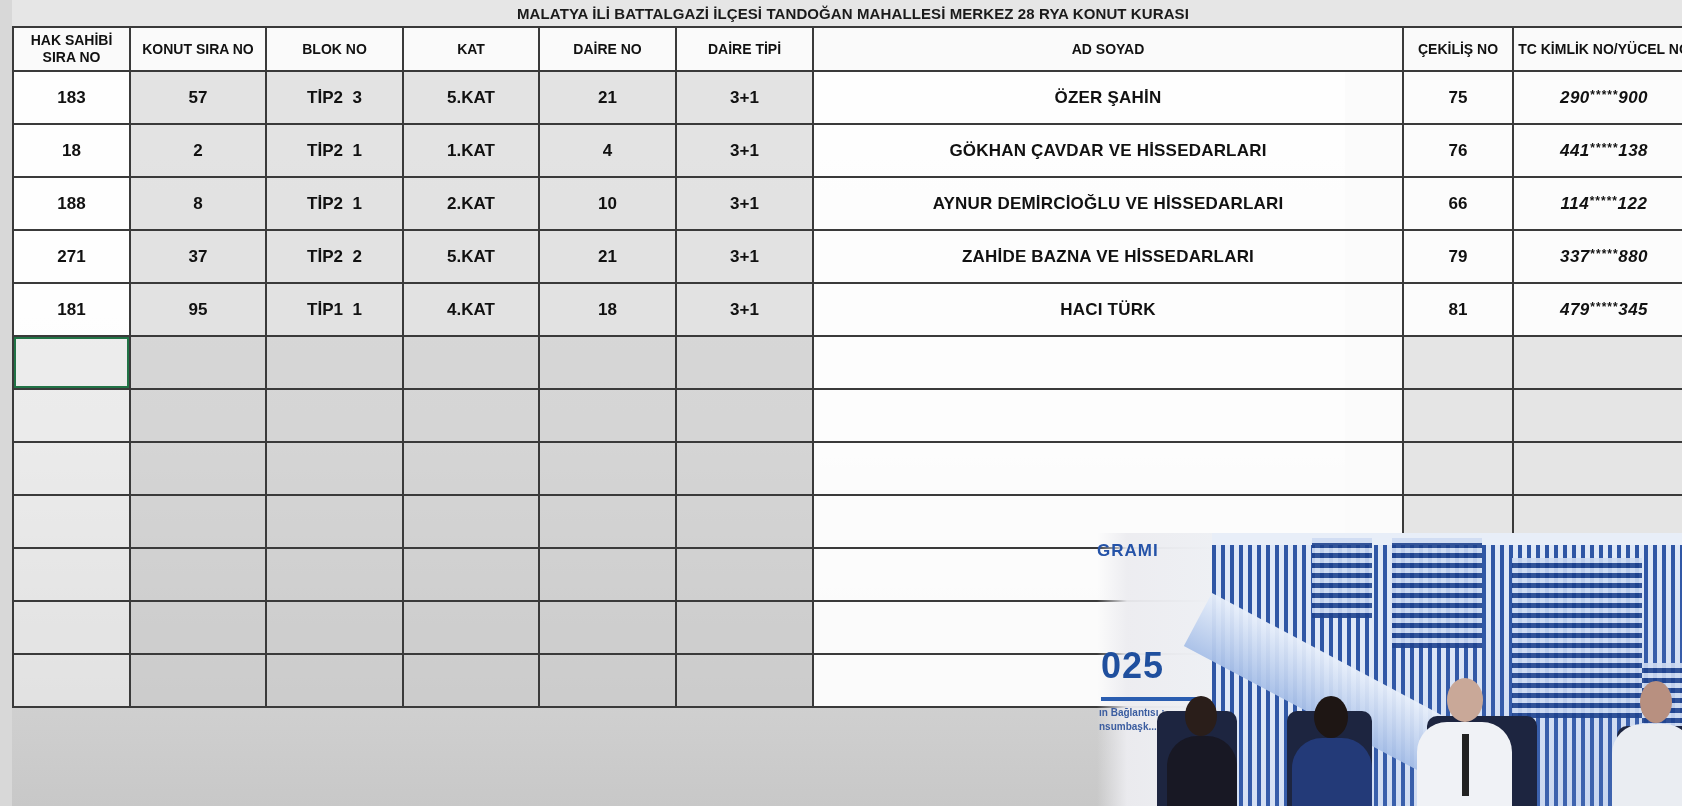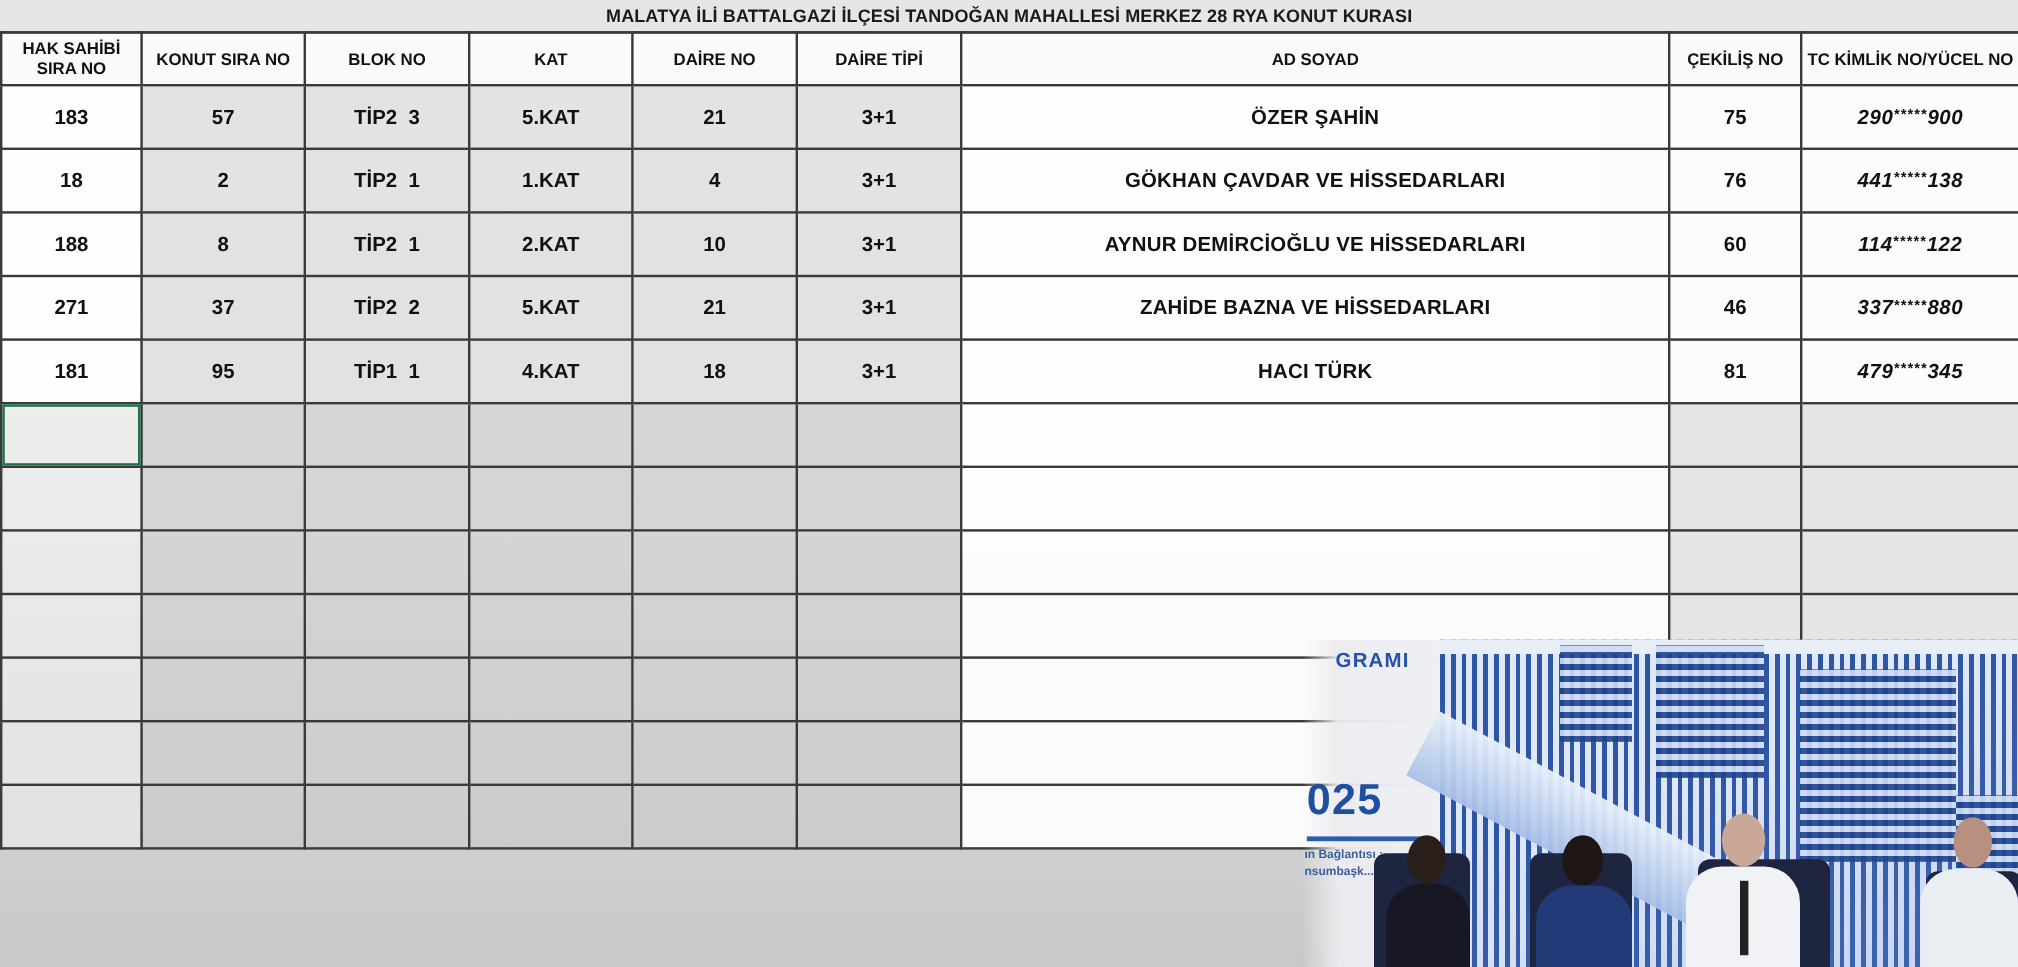--- a/index.html
+++ b/index.html
@@ -2,21 +2,21 @@
 <html><head>
 <meta charset="utf-8">
 <style>
   html, body { margin: 0; padding: 0; }
   body {
     width: 1682px; height: 806px; overflow: hidden; position: relative;
     background: #d8d8d8;
     font-family: "Liberation Sans", "DejaVu Sans", sans-serif;
   }
   .sheet {
-    position: absolute; left: 0; top: 0; width: 1333px; height: 806px;
+    position: absolute; left: 12px; top: 0; width: 1333px; height: 806px;
     background: linear-gradient(180deg, #f2f2f2 0%, #e4e4e4 55%, #c8c8c8 100%);
   }
   .corner-accent {
     position: absolute; left: 0; top: 0; width: 120px; height: 3px;
     background: linear-gradient(90deg, #3a8a3a, #b8d8b8 70%, transparent);
   }
   .title-bar {
     position: absolute; left: 0; top: 0; width: 1682px; height: 26px;
     background: #e6e6e6;
     border-bottom: 2px solid #444;
@@ -52,21 +52,21 @@
   .overlay {
     position: absolute; left: 1085px; top: 533px; width: 597px; height: 273px;
     overflow: hidden;
   }
   .overlay-left {
     position: absolute; left: 0; top: 0; width: 120px; height: 273px;
     background: linear-gradient(90deg, rgba(236,236,240,0) 0%, rgba(236,236,240,0.95) 25%, #eef0f4 100%);
   }
   .ov-text-grami {
     position: absolute; left: 0; top: 8px; color: #2553a8; font-weight: bold;
-    font-size: 17px; letter-spacing: 1px; margin-left: 28px;
+    font-size: 17px; letter-spacing: 1px;
   }
   .ov-year {
     position: absolute; left: 4px; top: 112px; color: #1f4f9e; font-weight: bold;
     font-size: 36px; letter-spacing: 1px;
   }
   .ov-rule {
     position: absolute; left: 4px; top: 164px; width: 96px; height: 4px; background: #2a5db0;
   }
   .ov-small {
     position: absolute; left: 2px; font-size: 10px; color: #3b5da0; font-weight: bold;
@@ -150,32 +150,32 @@
         <td class="c-white mask"><span>441</span><span class="stars">*****</span><span>138</span></td>
       </tr>
       <tr>
         <td class="c-white">188</td>
         <td class="c-grey">8</td>
         <td class="c-grey" style="white-space:pre">TİP2  1</td>
         <td class="c-grey">2.KAT</td>
         <td class="c-grey">10</td>
         <td class="c-grey">3+1</td>
         <td class="c-name">AYNUR DEMİRCİOĞLU VE HİSSEDARLARI</td>
-        <td class="c-white">60</td>
+        <td class="c-white">66</td>
         <td class="c-white mask"><span>114</span><span class="stars">*****</span><span>122</span></td>
       </tr>
       <tr>
         <td class="c-white">271</td>
         <td class="c-grey">37</td>
         <td class="c-grey" style="white-space:pre">TİP2  2</td>
         <td class="c-grey">5.KAT</td>
         <td class="c-grey">21</td>
         <td class="c-grey">3+1</td>
         <td class="c-name">ZAHİDE BAZNA VE HİSSEDARLARI</td>
-        <td class="c-white">46</td>
+        <td class="c-white">79</td>
         <td class="c-white mask"><span>337</span><span class="stars">*****</span><span>880</span></td>
       </tr>
       <tr>
         <td class="c-white">181</td>
         <td class="c-grey">95</td>
         <td class="c-grey" style="white-space:pre">TİP1  1</td>
         <td class="c-grey">4.KAT</td>
         <td class="c-grey">18</td>
         <td class="c-grey">3+1</td>
         <td class="c-name">HACI TÜRK</td>

